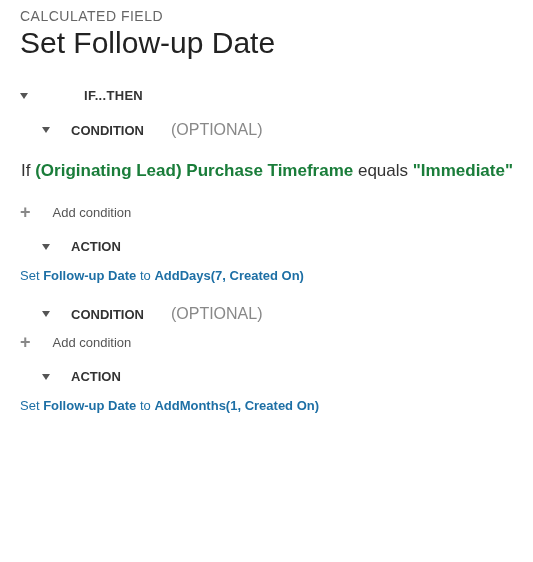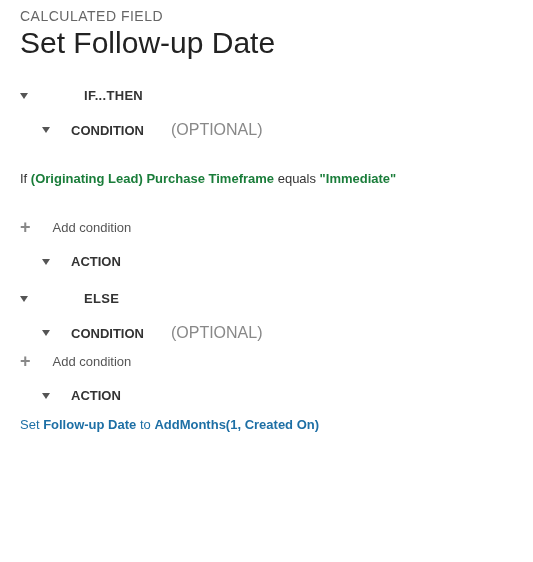--- a/index.html
+++ b/index.html
@@ -52,23 +52,24 @@
   }
   .optional {
     font-size: 16px;
     color: #888;
     font-weight: 400;
     margin-left: 6px;
   }
   .indent-1 { margin-left: 22px; }
   .indent-3 { margin-left: 78px; }
   .cond-line {
-    font-size: 13px;
-    margin: 32px 0;
+    font-size: 17px;
+    margin: 22px 0;
     color: #333;
+    text-align: right;
   }
   .green-bold { color: #1a7d3a; font-weight: 700; }
   .green { color: #1a7d3a; }
   .action-line {
     font-size: 13px;
     margin: 14px 0;
     color: #1d6fa5;
   }
   .blue-bold { color: #1d6fa5; font-weight: 700; }
   .blue { color: #1d6fa5; }
@@ -118,27 +119,26 @@
   <div class="indent-3 add-row">
     <span class="plus-icon">+</span>
     <span class="add-text">Add condition</span>
   </div>
 
   <div class="indent-1 subhead-row row">
     <span class="caret"></span>
     <span class="heading-sub">ACTION</span>
   </div>
 
+  <div class="indent-3 action-line">
+    <span class="blue">Set </span><span class="blue-bold">Follow-up Date</span><span class="blue"> to </span><span class="blue-bold">AddDays(7, Created On)</span>
+  </div>
 </div>
 
 <div class="section">
-  <div class="row block">
-    <span class="caret"></span>
-    <span class="heading-main">ELSE</span>
-  </div>
 
   <div class="indent-1 subhead-row row">
     <span class="caret"></span>
     <span class="heading-sub">CONDITION</span>
     <span class="optional">(OPTIONAL)</span>
   </div>
 
   <div class="indent-3 add-row">
     <span class="plus-icon">+</span>
     <span class="add-text">Add condition</span>

